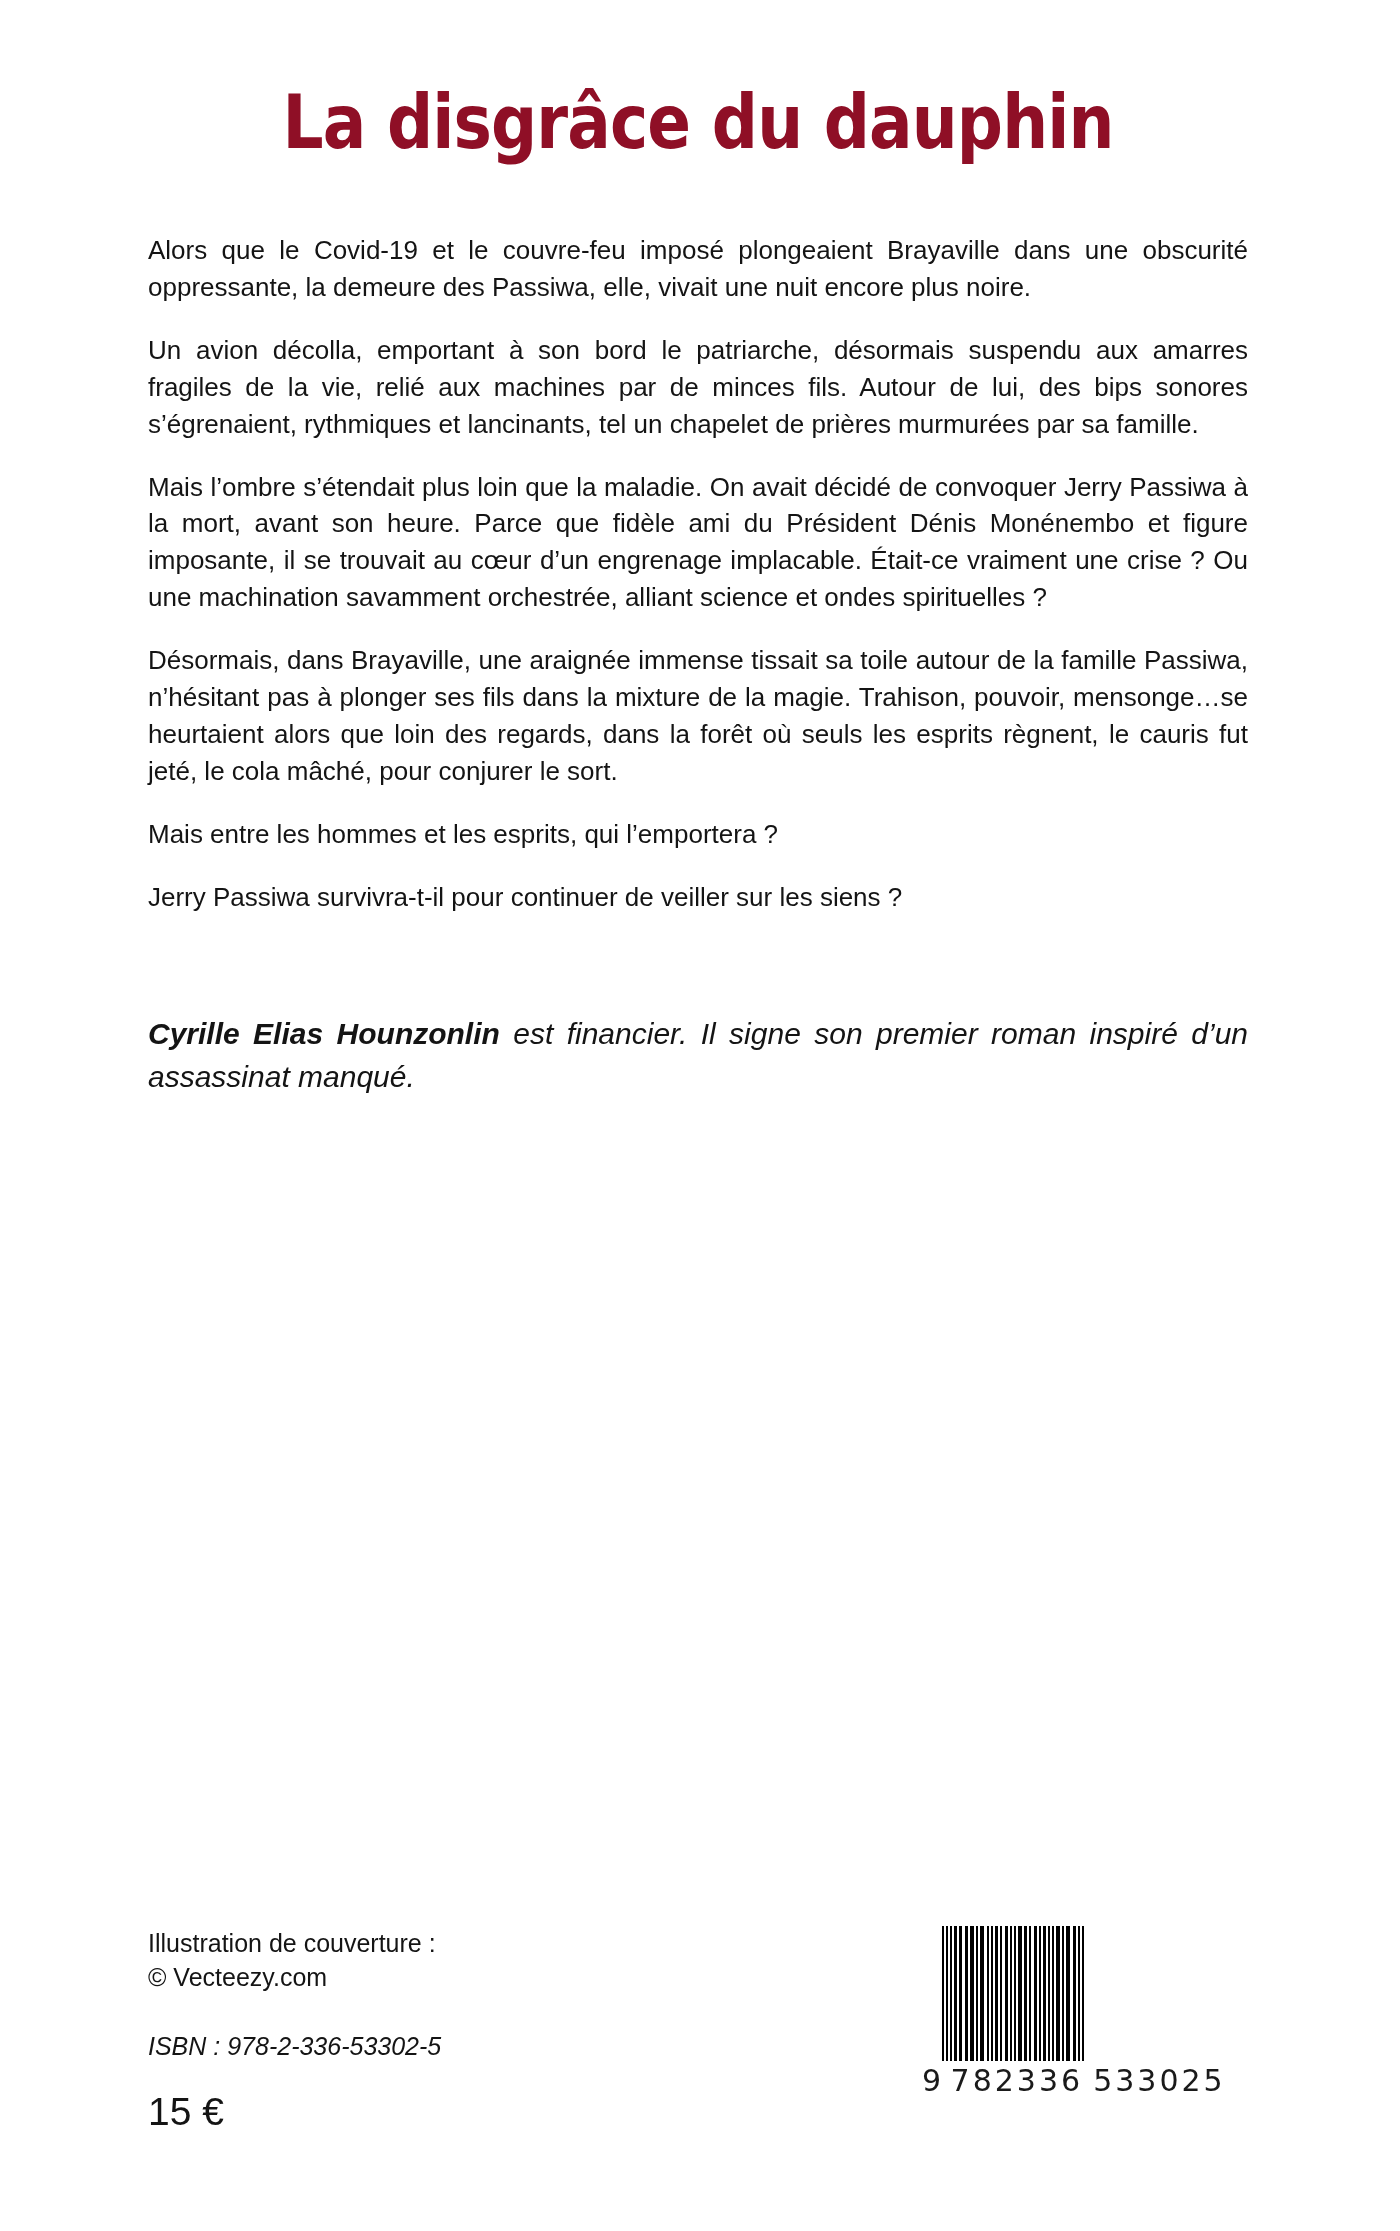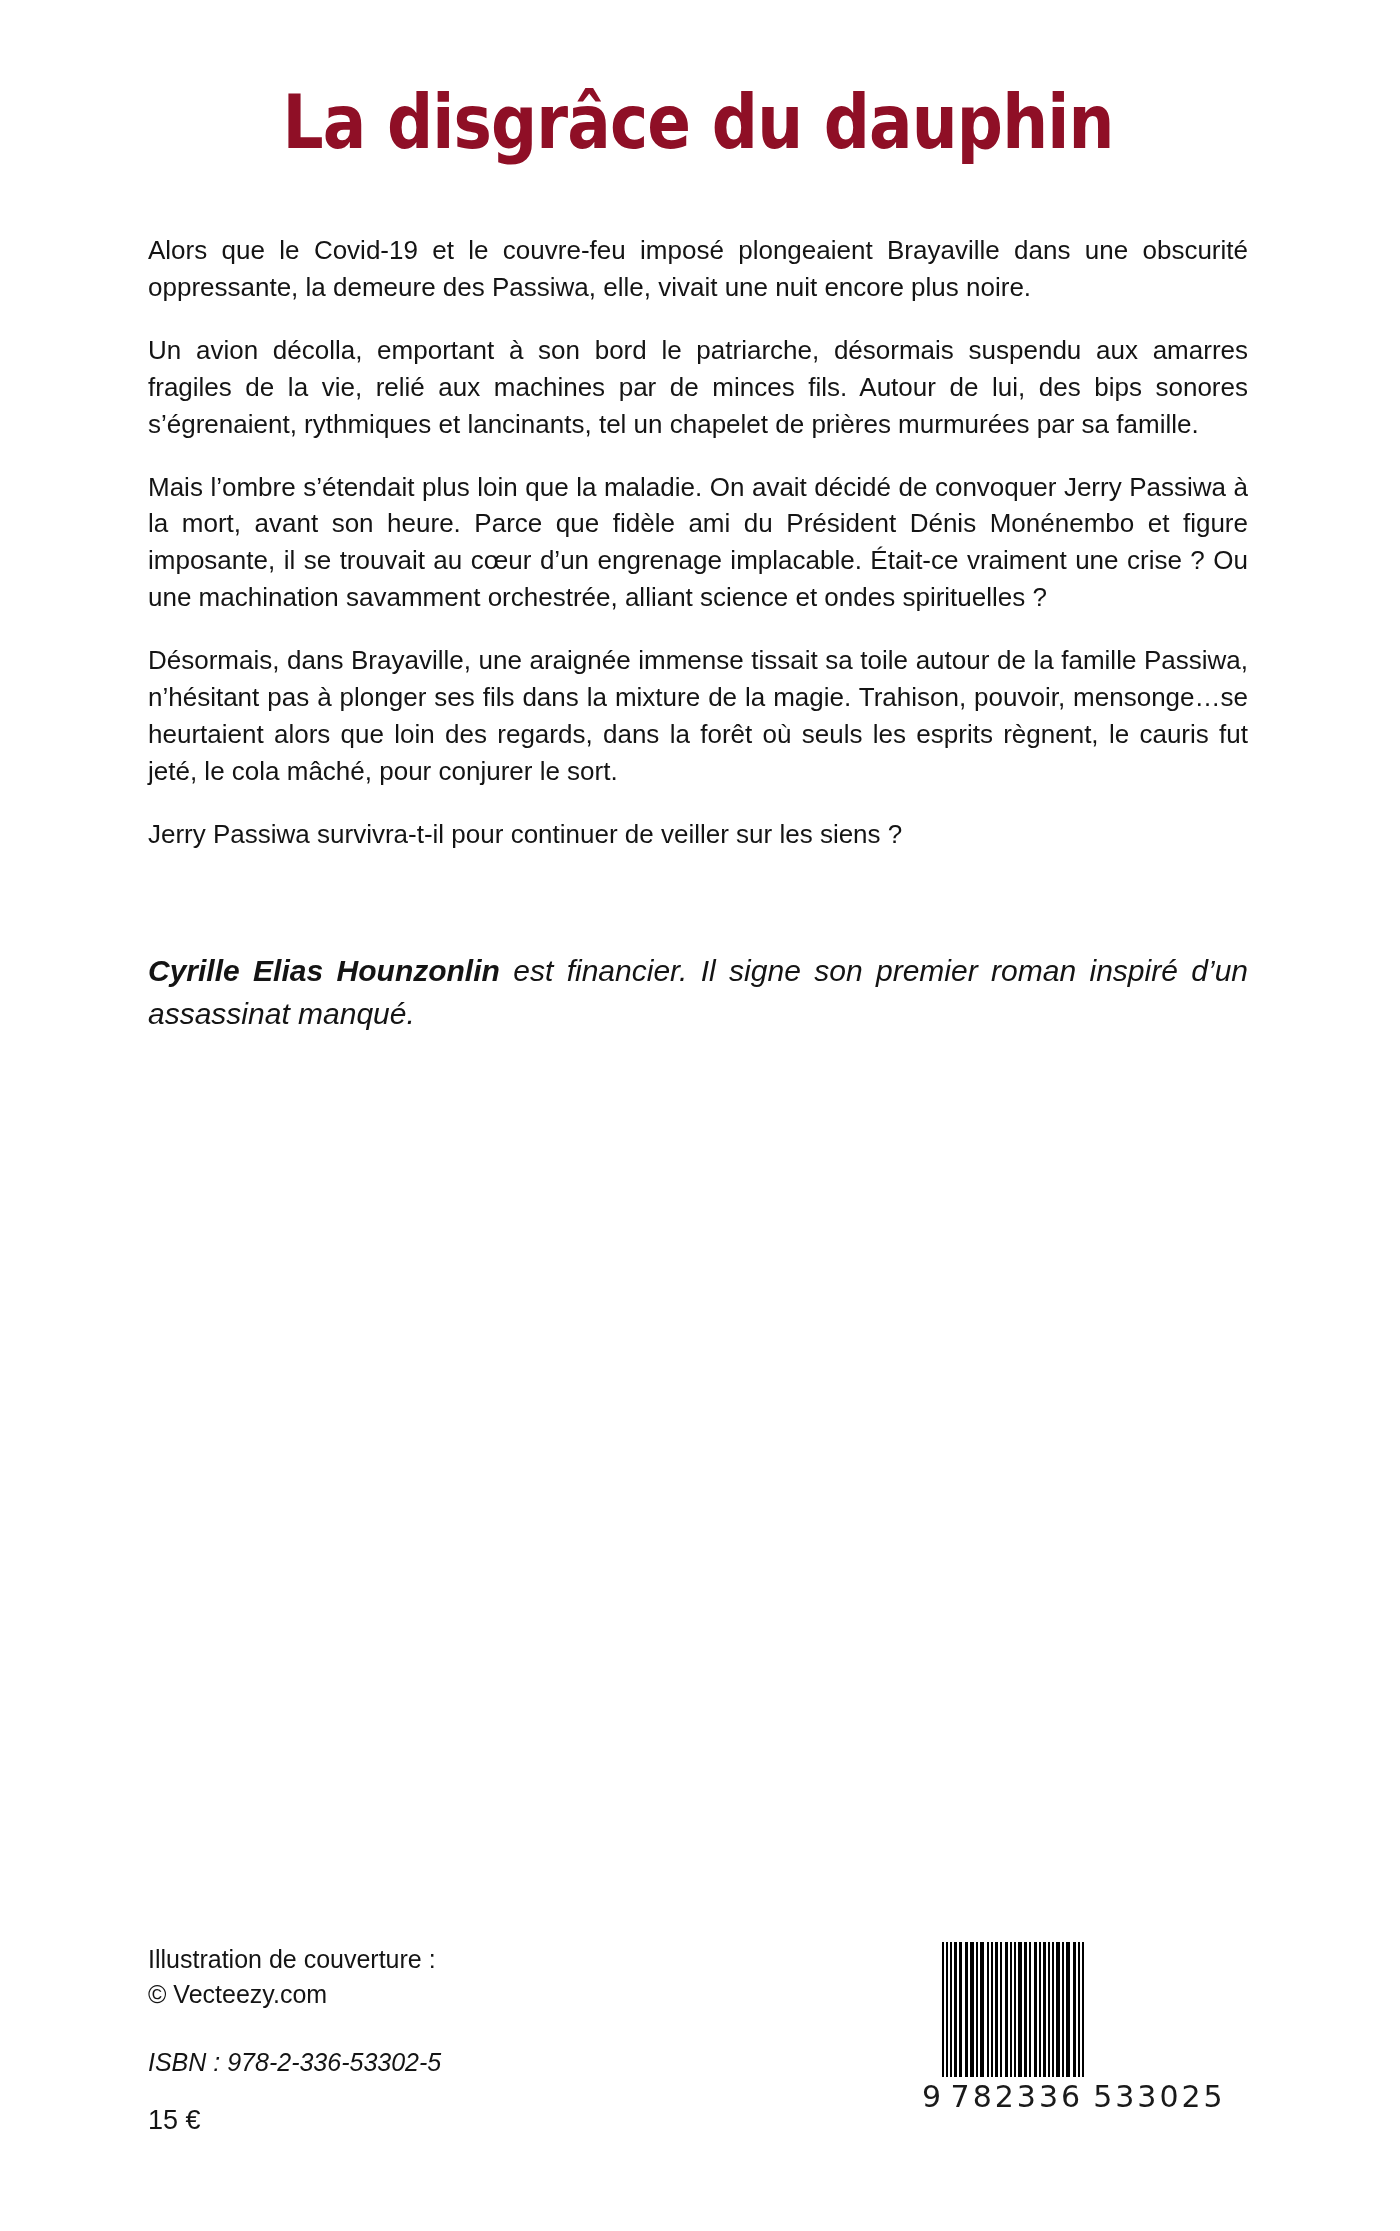--- a/index.html
+++ b/index.html
@@ -84,21 +84,21 @@
     color: #141414;
   }
   .footer-left .credit-block {
     margin-bottom: 34px;
   }
   .footer-left .isbn {
     margin-bottom: 22px;
     font-style: italic;
   }
   .footer-left .price {
-    font-size: 27px;
+    font-size: 39px;
   }
   
   .barcode-wrap {
     width: 330px;
     padding-bottom: 2px;
   }
   .barcode {
     height: 135px;
     display: flex;
     align-items: stretch;
@@ -131,20 +131,21 @@
 
   <div class="content">
 
     <h1 class="book-title">La disgrâce du dauphin</h1>
 
     <div class="blurb">
       <p>Alors que le Covid-19 et le couvre-feu imposé plongeaient Brayaville dans une obscurité oppressante, la demeure des Passiwa, elle, vivait une nuit encore plus noire.</p>
       <p>Un avion décolla, emportant à son bord le patriarche, désormais suspendu aux amarres fragiles de la vie, relié aux machines par de minces fils. Autour de lui, des bips sonores s’égrenaient, rythmiques et lancinants, tel un chapelet de prières murmurées par sa famille.</p>
       <p>Mais l’ombre s’étendait plus loin que la maladie. On avait décidé de convoquer Jerry Passiwa à la mort, avant son heure. Parce que fidèle ami du Président Dénis Monénembo et figure imposante, il se trouvait au cœur d’un engrenage implacable. Était-ce vraiment une crise ? Ou une machination savamment orchestrée, alliant science et ondes spirituelles ?</p>
       <p>Désormais, dans Brayaville, une araignée immense tissait sa toile autour de la famille Passiwa, n’hésitant pas à plonger ses fils dans la mixture de la magie. Trahison, pouvoir, mensonge…se heurtaient alors que loin des regards, dans la forêt où seuls les esprits règnent, le cauris fut jeté, le cola mâché, pour conjurer le sort.</p>
+      <p>Mais entre les hommes et les esprits, qui l’emportera ?</p>
       <p class="last">Jerry Passiwa survivra-t-il pour continuer de veiller sur les siens ?</p>
     </div>
 
     <div class="author-note">
       <span class="author-name">Cyrille Elias Hounzonlin</span><span> est financier. Il signe son premier roman inspiré d’un assassinat manqué.</span>
     </div>
 
   </div>
 
   <div class="footer">

